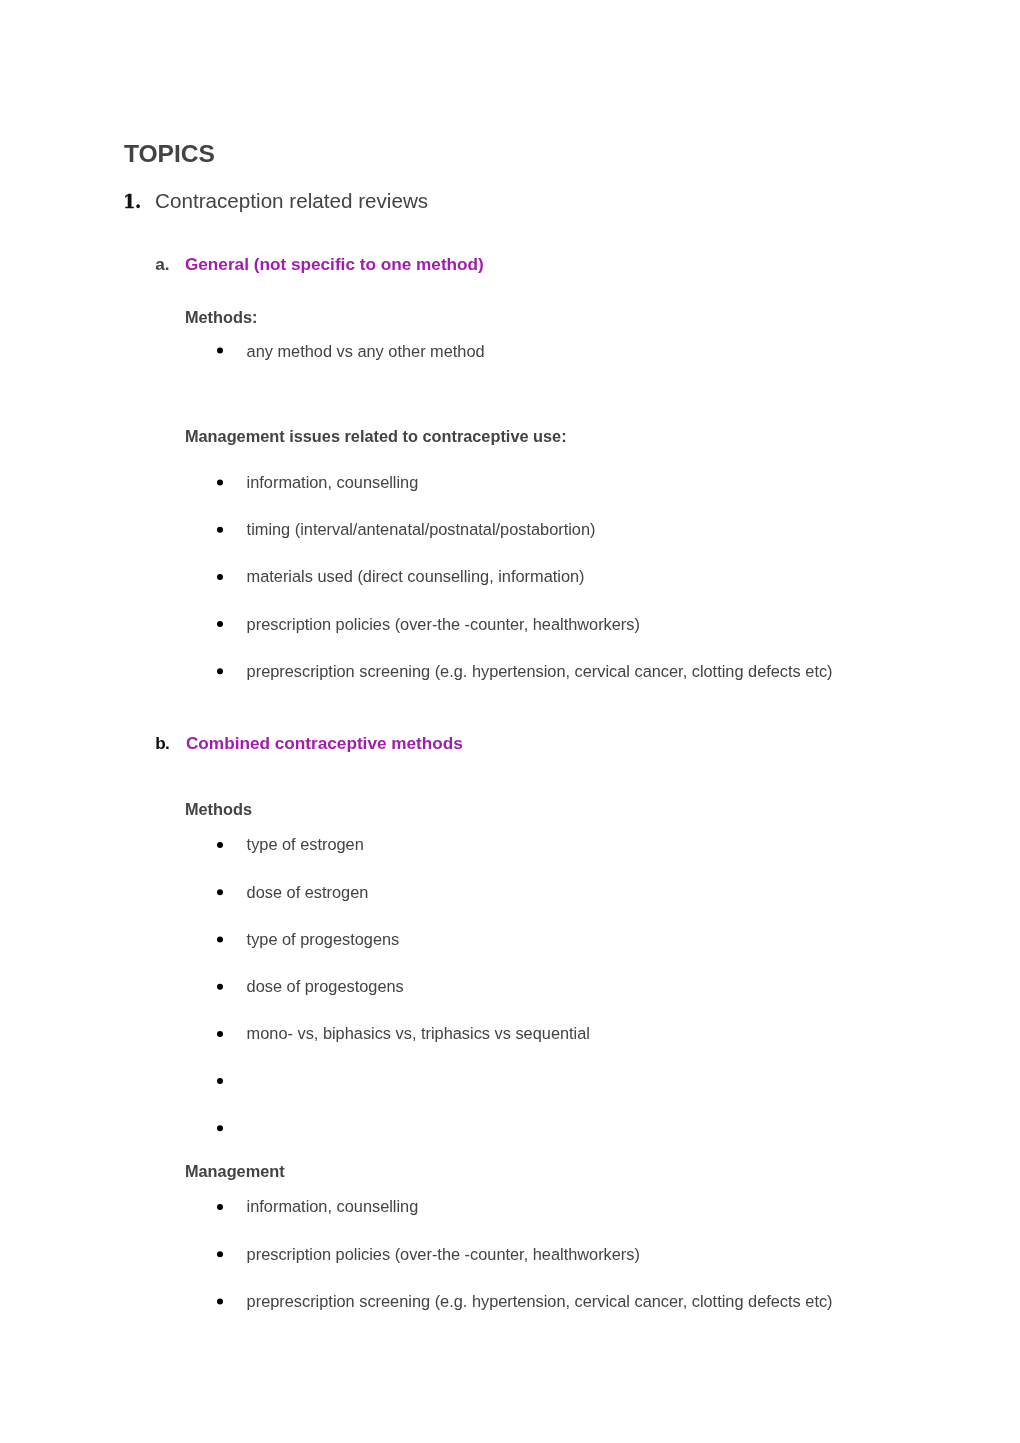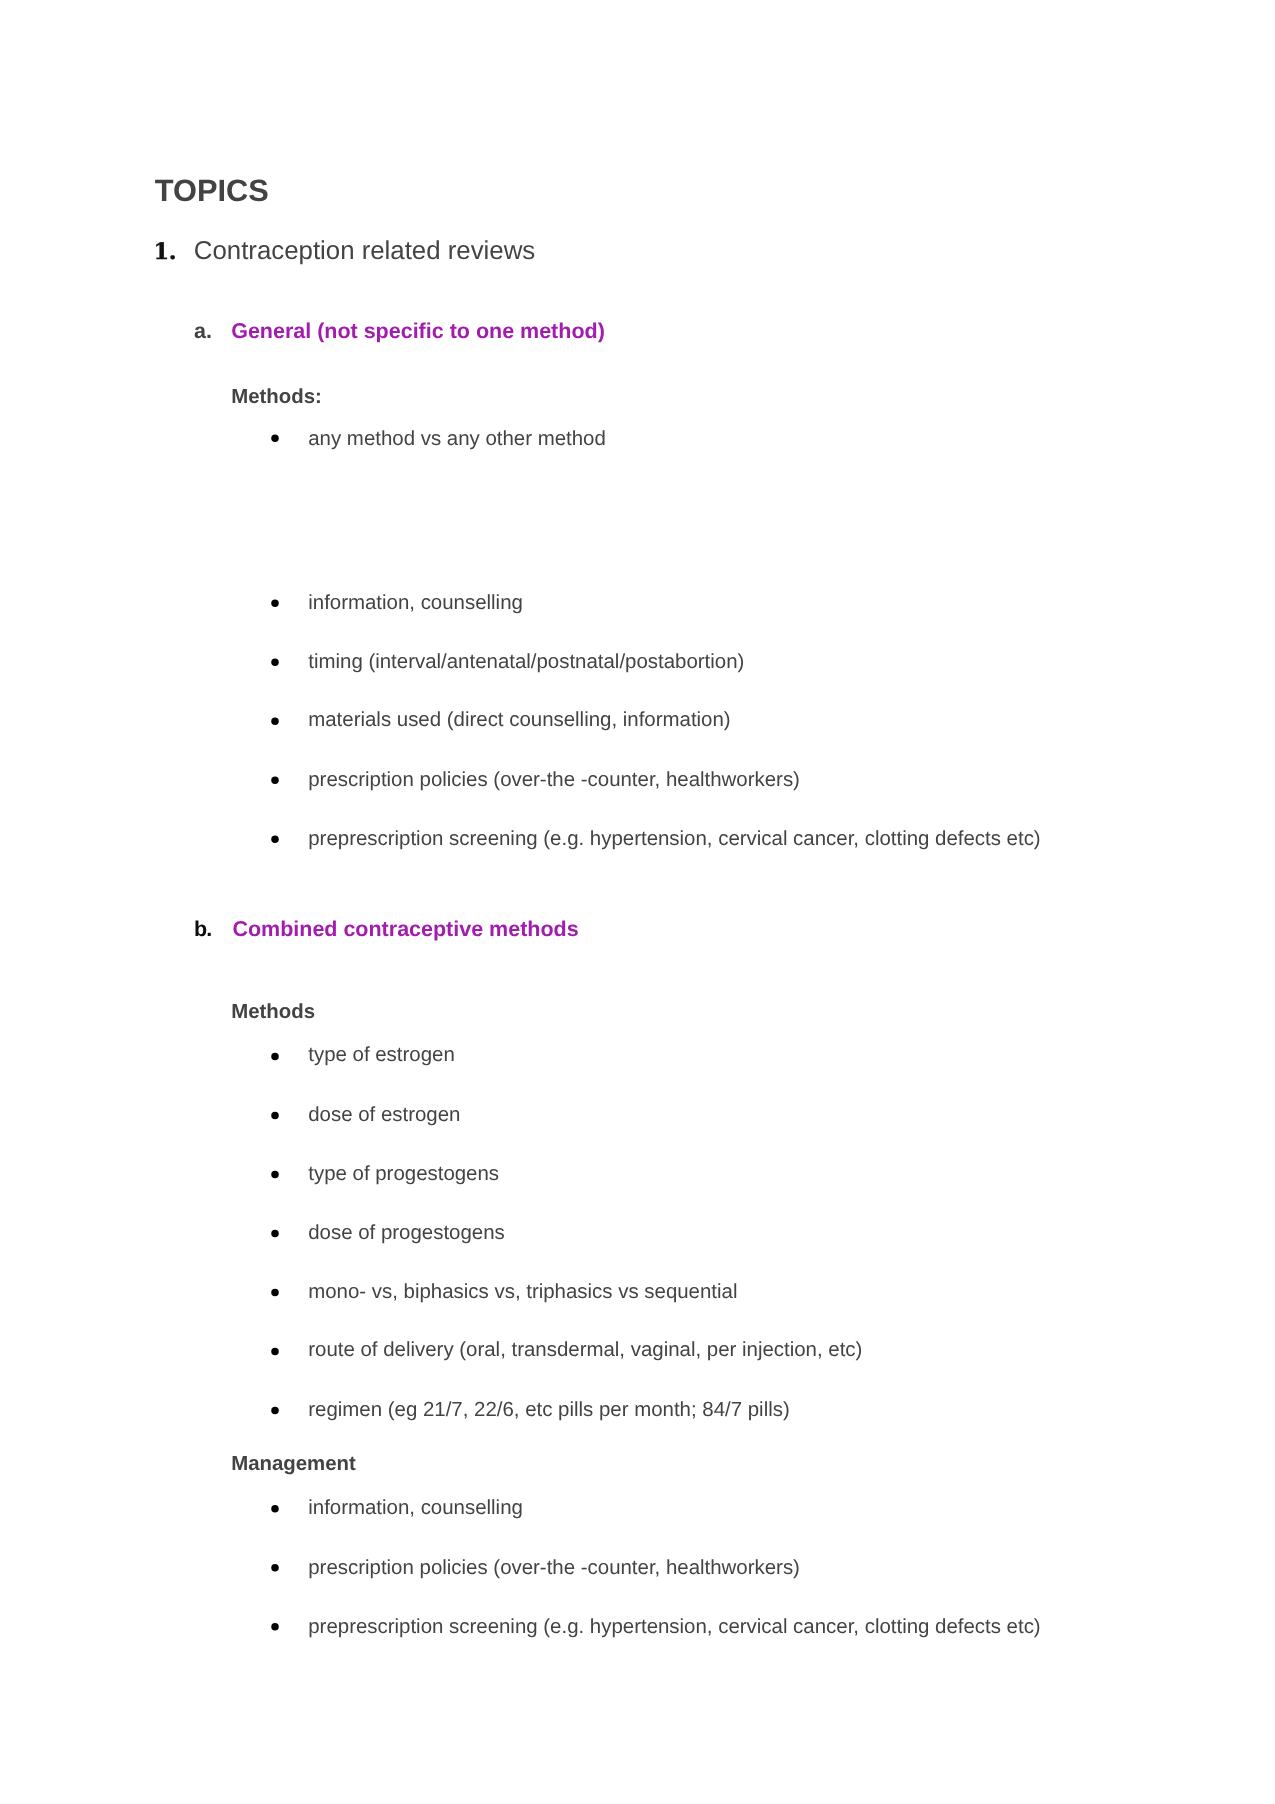--- a/index.html
+++ b/index.html
@@ -55,20 +55,21 @@
   <div class="line doc-title" style="left:123.90px; top:141.75px;">TOPICS</div>
 
   <div class="line mk-serif" style="left:122.90px; top:192.61px;">1.</div>
   <div class="line h1-text" style="left:155.10px; top:190.56px;">Contraception related reviews</div>
 
   <div class="line mk-sans mk-a" style="left:155.30px; top:255.55px;">a.</div>
   <div class="line h2-text" style="left:184.95px; top:255.55px;">General (not specific to one method)</div>
   <div class="line h3-text" style="left:184.95px; top:308.78px;">Methods:</div>
   <div class="bdot" style="left:217.00px; top:347px; transform:translate(0,0.50px);"></div>
   <div class="line btext" style="left:246.60px; top:342.96px;">any method vs any other method</div>
+  <div class="line h3-text" style="left:184.95px; top:427.98px;">Management issues related to contraceptive use:</div>
   <div class="bdot" style="left:217.00px; top:479px; transform:translate(0,0.50px);"></div>
   <div class="line btext" style="left:246.60px; top:474.06px;">information, counselling</div>
   <div class="bdot" style="left:217.00px; top:526px; transform:translate(0,0.70px);"></div>
   <div class="line btext" style="left:246.60px; top:521.26px;">timing (interval/antenatal/postnatal/postabortion)</div>
   <div class="bdot" style="left:217.00px; top:573px; transform:translate(0,0.90px);"></div>
   <div class="line btext" style="left:246.60px; top:568.46px;text-align:center;">materials used (direct counselling, information)</div>
   <div class="bdot" style="left:217.00px; top:621px; transform:translate(0,0.10px);"></div>
   <div class="line btext" style="left:246.60px; top:615.66px;">prescription policies (over-the -counter, healthworkers)</div>
   <div class="bdot" style="left:217.00px; top:668px; transform:translate(0,0.30px);"></div>
   <div class="line btext" style="left:246.60px; top:662.86px;">preprescription screening (e.g. hypertension, cervical cancer, clotting defects etc)</div>
@@ -80,23 +81,21 @@
   <div class="line btext" style="left:246.60px; top:836.31px;">type of estrogen</div>
   <div class="bdot" style="left:217.00px; top:889px; transform:translate(0,0.30px);"></div>
   <div class="line btext" style="left:246.60px; top:883.51px;">dose of estrogen</div>
   <div class="bdot" style="left:217.00px; top:936px; transform:translate(0,0.50px);"></div>
   <div class="line btext" style="left:246.60px; top:930.71px;">type of progestogens</div>
   <div class="bdot" style="left:217.00px; top:983px; transform:translate(0,0.70px);"></div>
   <div class="line btext" style="left:246.60px; top:977.91px;">dose of progestogens</div>
   <div class="bdot" style="left:217.00px; top:1030px; transform:translate(0,0.90px);"></div>
   <div class="line btext" style="left:246.60px; top:1025.11px;">mono- vs, biphasics vs, triphasics vs sequential</div>
   <div class="bdot" style="left:217.00px; top:1078px; transform:translate(0,0.10px);"></div>
-  <div class="line btext" style="left:246.60px; top:1072.31px;">route of delivery (oral, transdermal, vaginal, per injection, etc)</div>
   <div class="bdot" style="left:217.00px; top:1125px; transform:translate(0,0.30px);"></div>
-  <div class="line btext" style="left:246.60px; top:1119.51px;">regimen (eg 21/7, 22/6, etc pills per month; 84/7 pills)</div>
   <div class="line h3-text" style="left:184.95px; top:1163.18px;">Management</div>
   <div class="bdot" style="left:217.00px; top:1204px; transform:translate(0,0.00px);"></div>
   <div class="line btext" style="left:246.60px; top:1198.36px;">information, counselling</div>
   <div class="bdot" style="left:217.00px; top:1251px; transform:translate(0,0.20px);"></div>
   <div class="line btext" style="left:246.60px; top:1245.56px;">prescription policies (over-the -counter, healthworkers)</div>
   <div class="bdot" style="left:217.00px; top:1298px; transform:translate(0,0.40px);"></div>
   <div class="line btext" style="left:246.60px; top:1292.76px;">preprescription screening (e.g. hypertension, cervical cancer, clotting defects etc)</div>
 </div>
 
 </body></html>

